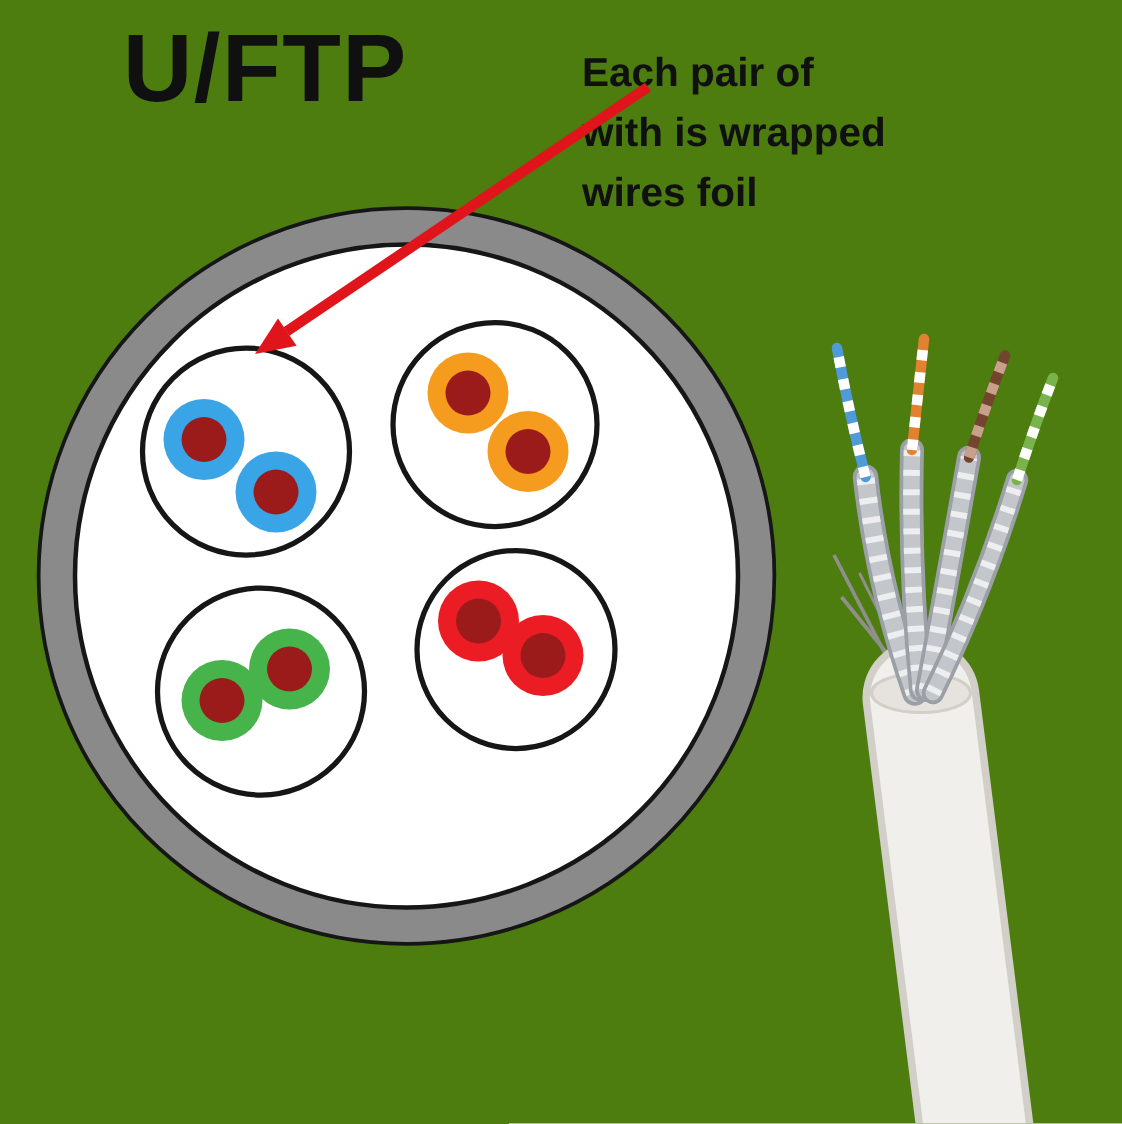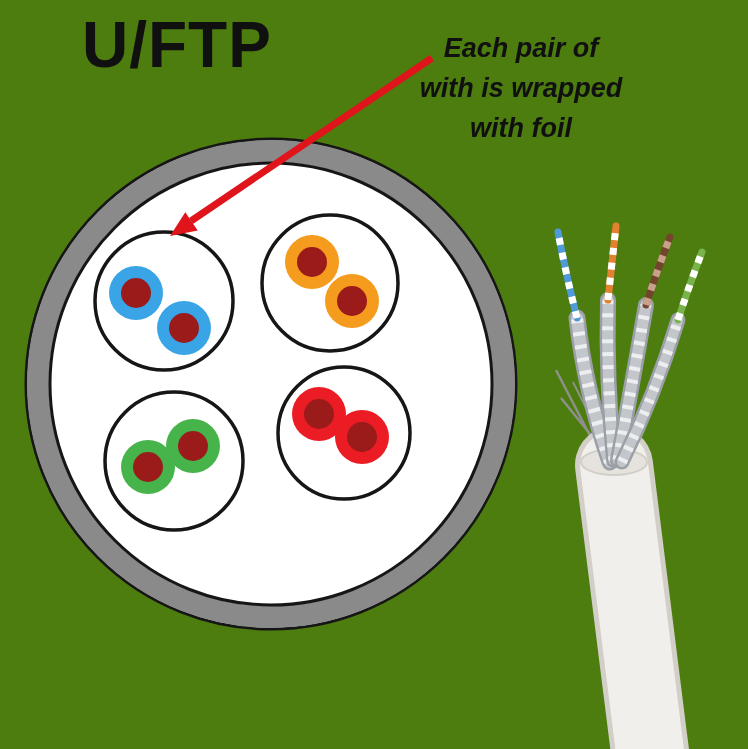--- a/index.html
+++ b/index.html
@@ -18,44 +18,43 @@
     font-size: 64px;
     font-weight: bold;
     letter-spacing: 1px;
     color: #101010;
   }
   .annotation {
     position: absolute;
     left: 388px;
     top: 28px;
     width: 266px;
-    text-align: center;
+    text-align: left;
     font-size: 27px;
     font-weight: bold;
     color: #101010;
     line-height: 40px;
-    font-style: italic;
   }
   svg.layer {
     position: absolute;
     left: 0;
     top: 0;
   }
 </style>
 </head>
 <body>
 
 <div class="canvas">
 
   <div class="title">U/FTP</div>
 
   <div class="annotation">
     <div>Each pair of</div>
     <div>with is wrapped</div>
-    <div>with foil</div>
+    <div>wires foil</div>
   </div>
 
   <svg class="layer" width="748" height="749" viewBox="0 0 748 749">
 
     <g>
 
       <path d="M 600 455 L 556 370" fill="none" stroke-width="2.5" stroke="#8f8f8c"></path>
       <path d="M 603 450 L 561 398" fill="none" stroke-width="2.5" stroke="#8f8f8c"></path>
       <path d="M 606 448 L 573 382" fill="none" stroke-width="2" stroke="#8f8f8c"></path>
       <path d="M 626 450 L 648 392" fill="none" stroke-width="2" stroke="#8f8f8c"></path>

